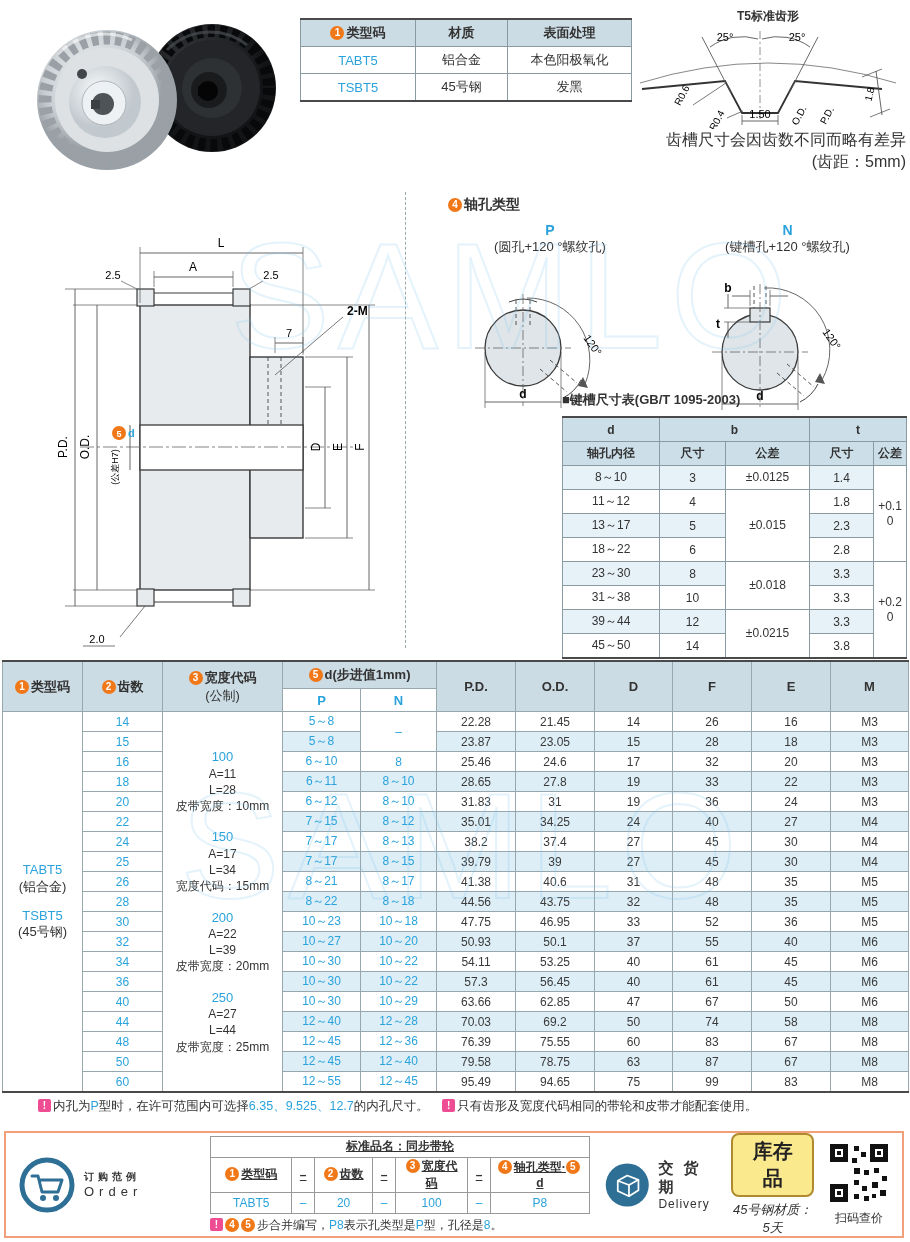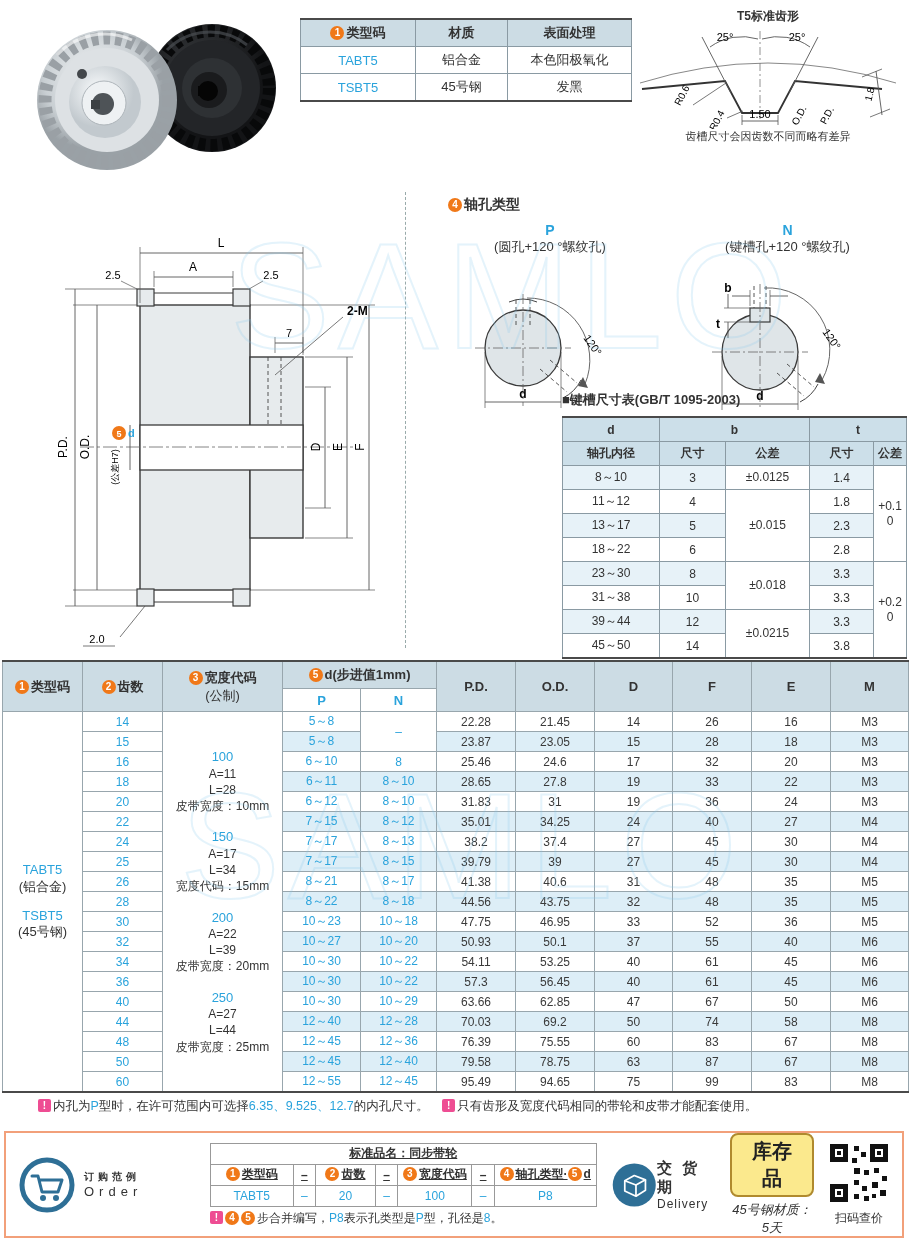--- a/index.html
+++ b/index.html
@@ -17,21 +17,21 @@
         background:#ee4d93;color:#fff;font-size:10px;font-weight:bold;text-align:center;
         vertical-align:1px;margin-right:2px;}
   
   table{border-collapse:collapse;}
   .spec{font-size:13px;}
   .spec th,.spec td{border:1px solid #8a9aa3;padding:2px 8px;text-align:center;height:22px;}
   .spec th{background:#ccdce4;font-weight:bold;}
   .spec{border-top:2px solid #4a4a4a;border-bottom:2px solid #4a4a4a;}
   
   .t5-title{font-size:12px;font-weight:bold;text-align:center;}
-  .t5-cap{font-size:11px;text-align:center;line-height:1.35;}
+  .t5-cap{font-size:16px;text-align:right;line-height:1.35;}
   
   .sec-label{font-size:14px;font-weight:bold;}
   .shaft-title{font-size:14px;font-weight:bold;text-align:center;}
   .shaft-sub{font-size:13px;text-align:center;}
   
   .kw-title{font-size:13px;font-weight:bold;}
   .kw{font-size:12px;border-top:2px solid #4a4a4a;border-bottom:2px solid #4a4a4a;}
   .kw th,.kw td{border:1px solid #8a9aa3;text-align:center;height:21px;padding:1px 4px;}
   .kw th{background:#ccdfe9;font-weight:bold;}
   .kw td.shade{background:#e7f2f8;}
@@ -54,21 +54,21 @@
   
   .order-box{position:absolute;left:4px;top:1131px;width:900px;height:107px;border:2px solid #f2a07a;
              box-sizing:border-box;display:flex;align-items:center;padding:0 12px;gap:14px;background:#fff;}
   .order-left{display:flex;align-items:center;gap:8px;min-width:178px;}
   .order-left .cn{font-size:10px;letter-spacing:4px;font-weight:bold;}
   .order-left .en{font-size:13px;letter-spacing:5px;}
   .ot{font-size:12px;border:1px solid #666;}
   .ot th,.ot td{border:1px solid #999;text-align:center;height:20px;padding:0 4px;}
   .ot th{font-weight:bold;text-decoration:underline;}
   .order-note{font-size:12px;margin-top:3px;}
-  .deliv{display:flex;align-items:center;}
+  .deliv{display:flex;align-items:center;gap:8px;}
   .deliv .cn{font-size:15px;letter-spacing:3px;font-weight:bold;}
   .deliv .en{font-size:12px;letter-spacing:1px;}
   .stock-badge{display:inline-block;background:#fbe98d;border:2px solid #b08a2e;border-radius:8px;
                padding:3px 16px;font-size:20px;font-weight:bold;color:#222;}
   .stock-note{font-size:13px;margin-top:4px;text-align:center;font-style:italic;}
   .qr-wrap{text-align:center;}
   .qr-cap{font-size:12px;margin-top:2px;}
   .vdash{position:absolute;left:405px;top:192px;height:456px;border-left:1px dashed #9aa;}
   svg text{font-family:"Liberation Sans","DejaVu Sans",sans-serif;}
 </style>
@@ -165,20 +165,21 @@
       <text x="130" y="93" font-size="11" text-anchor="middle">1.50</text>
       <text font-size="10" text-anchor="middle" transform="rotate(-62 172 92)" x="172" y="92">O.D.</text>
       <text font-size="10" text-anchor="middle" transform="rotate(-62 200 92)" x="200" y="92">P.D.</text>
       <line x1="232" y1="52" x2="252" y2="44" stroke="#555" stroke-width="0.8"></line>
       <line x1="240" y1="92" x2="260" y2="84" stroke="#555" stroke-width="0.8"></line>
       <line x1="246" y1="46" x2="252" y2="90" stroke="#555" stroke-width="0.9"></line>
       <text font-size="10" text-anchor="middle" transform="rotate(-75 243 70)" x="243" y="70">1.8</text>
     </svg>
     <div class="t5-cap">
       <div>齿槽尺寸会因齿数不同而略有差异</div>
+      <div>(齿距：5mm)</div>
     </div>
   </div>
 
   <div class="vdash"></div>
 
   <div class="abs" style="left:25px;top:205px;">
     <svg width="395" height="450" viewBox="0 0 395 450">
 
       <rect x="115" y="100" width="110" height="285" fill="#e7ebed" stroke="#3a3a3a" stroke-width="1.4"></rect>
       <rect x="225" y="152" width="53" height="181" fill="#e7ebed" stroke="#3a3a3a" stroke-width="1.4"></rect>

